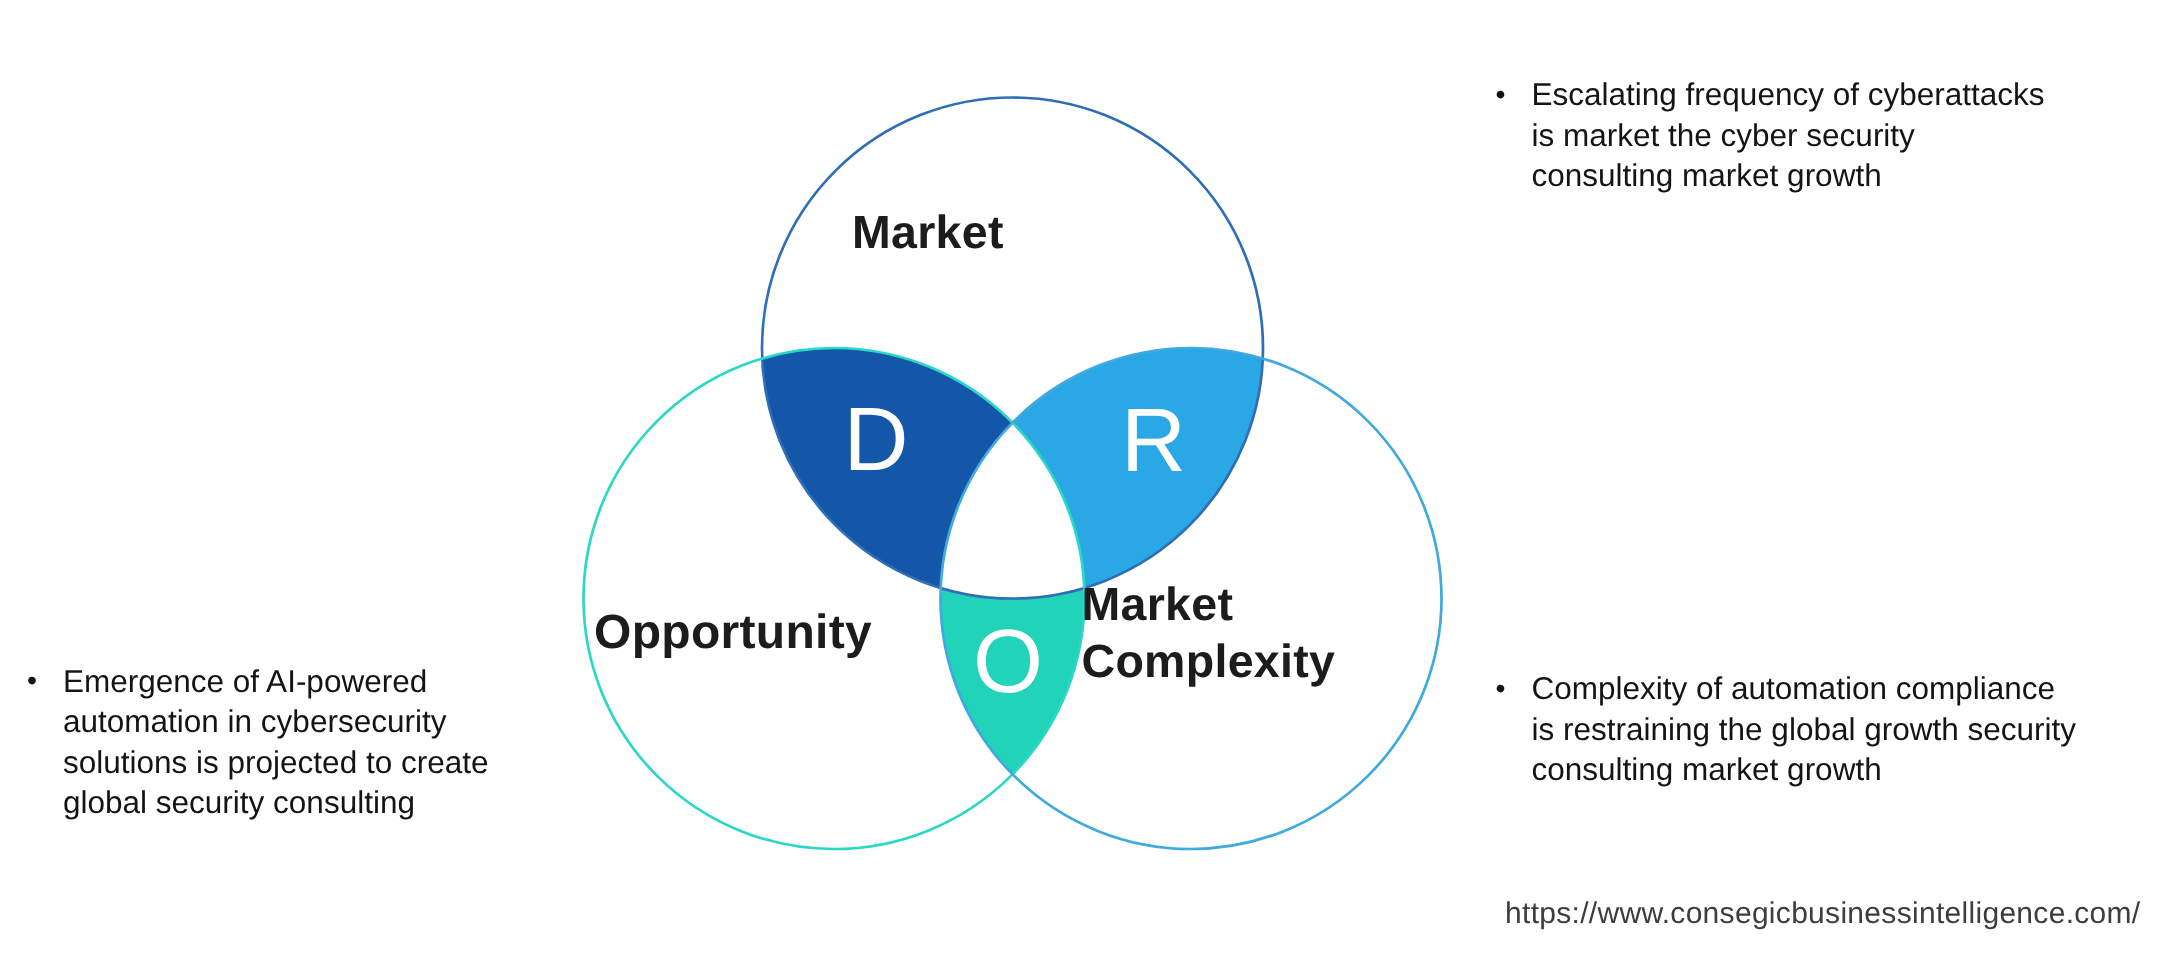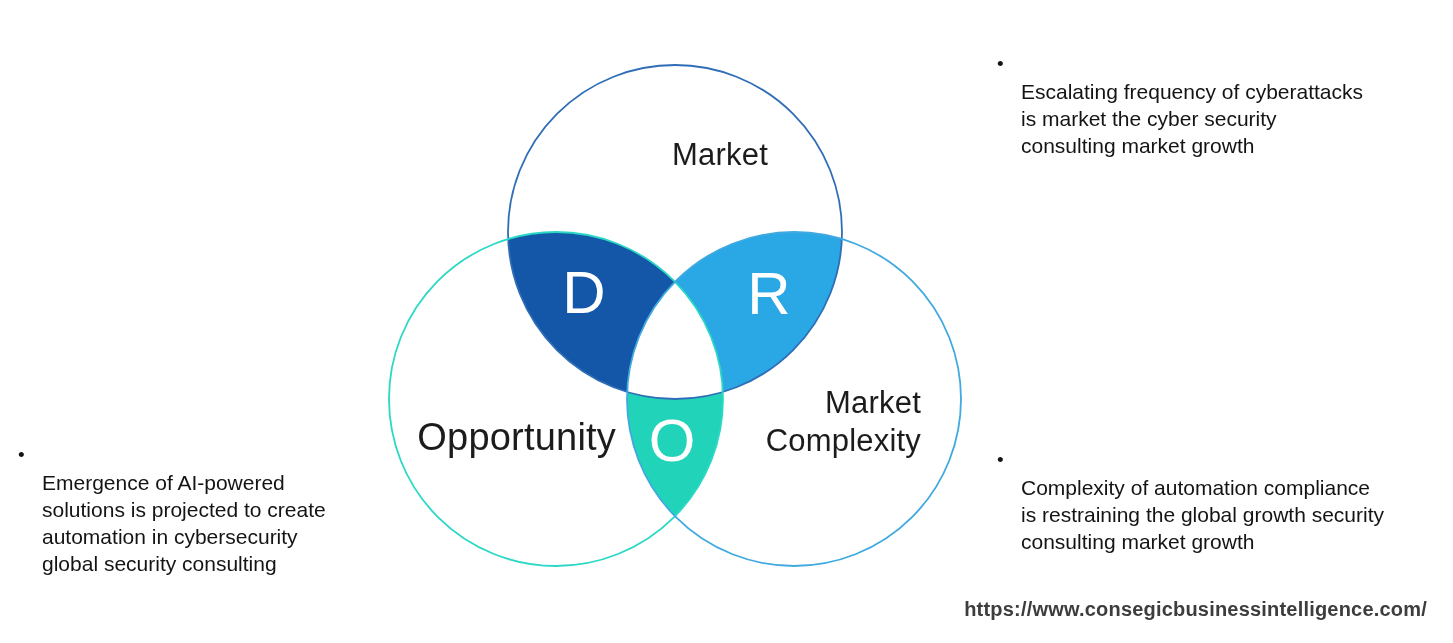--- a/index.html
+++ b/index.html
@@ -11,28 +11,29 @@
     background: #ffffff;
     overflow: hidden;
     font-family: "Liberation Sans", sans-serif;
     color: #1a1a1a;
   }
   .venn-svg { position: absolute; left: 0; top: 0; }
   .outline { fill: none; stroke-width: 1.8; }
 
   .venn-label {
     position: absolute;
-    text-align: right;
+    text-align: left;
     font-size: 31px;
     line-height: 38px;
     color: #1c1c1c;
     letter-spacing: 0.2px;
+    font-weight: bold;
   }
   .label-drivers    { left: 568px; top: 136px; width: 200px; }
-  .label-opportunity{ left: 396px; top: 418px; width: 220px; font-size: 38px; }
+  .label-opportunity{ left: 396px; top: 402px; width: 220px; font-size: 32px; }
   .label-restraints { left: 721px; top: 384px; width: 200px; }
 
   .venn-letter {
     position: absolute;
     width: 100px;
     height: 72px;
     line-height: 72px;
     text-align: center;
     font-size: 60px;
     font-weight: 400;
@@ -49,33 +50,32 @@
     font-size: 21px;
     line-height: 27px;
     color: #141414;
   }
   .bullet .dot {
     font-size: 19px;
     line-height: 27px;
     width: 10px;
     flex: 0 0 auto;
   }
-  .bullet .lines { margin-left: 14px; margin-top: 28px; }
+  .bullet .lines { margin-left: 14px; }
   .bullet-top-right    { left: 997px; top: 50px;  width: 430px; }
   .bullet-left         { left: 18px;  top: 441px; width: 360px; }
   .bullet-bottom-right { left: 997px; top: 446px; width: 440px; }
 
   .footer-url {
     position: absolute;
     right: 26px;
     top: 598px;
     font-size: 20px;
     color: #3d3d3d;
     letter-spacing: 0.2px;
-    font-weight: bold;
   }
 </style>
 </head>
 <body>
 
 <div class="canvas">
 
   <svg class="venn-svg" width="1453" height="643" viewBox="0 0 1453 643">
     <defs>
       <clipPath id="clip-top">
@@ -130,22 +130,22 @@
       <div>Escalating frequency of cyberattacks</div>
       <div>is market the cyber security</div>
       <div>consulting market growth</div>
     </div>
   </div>
 
   <div class="bullet bullet-left">
     <span class="dot">•</span>
     <div class="lines">
       <div>Emergence of AI-powered</div>
+      <div>automation in cybersecurity</div>
       <div>solutions is projected to create</div>
-      <div>automation in cybersecurity</div>
       <div>global security consulting</div>
     </div>
   </div>
 
   <div class="bullet bullet-bottom-right">
     <span class="dot">•</span>
     <div class="lines">
       <div>Complexity of automation compliance</div>
       <div>is restraining the global growth security</div>
       <div>consulting market growth</div>

